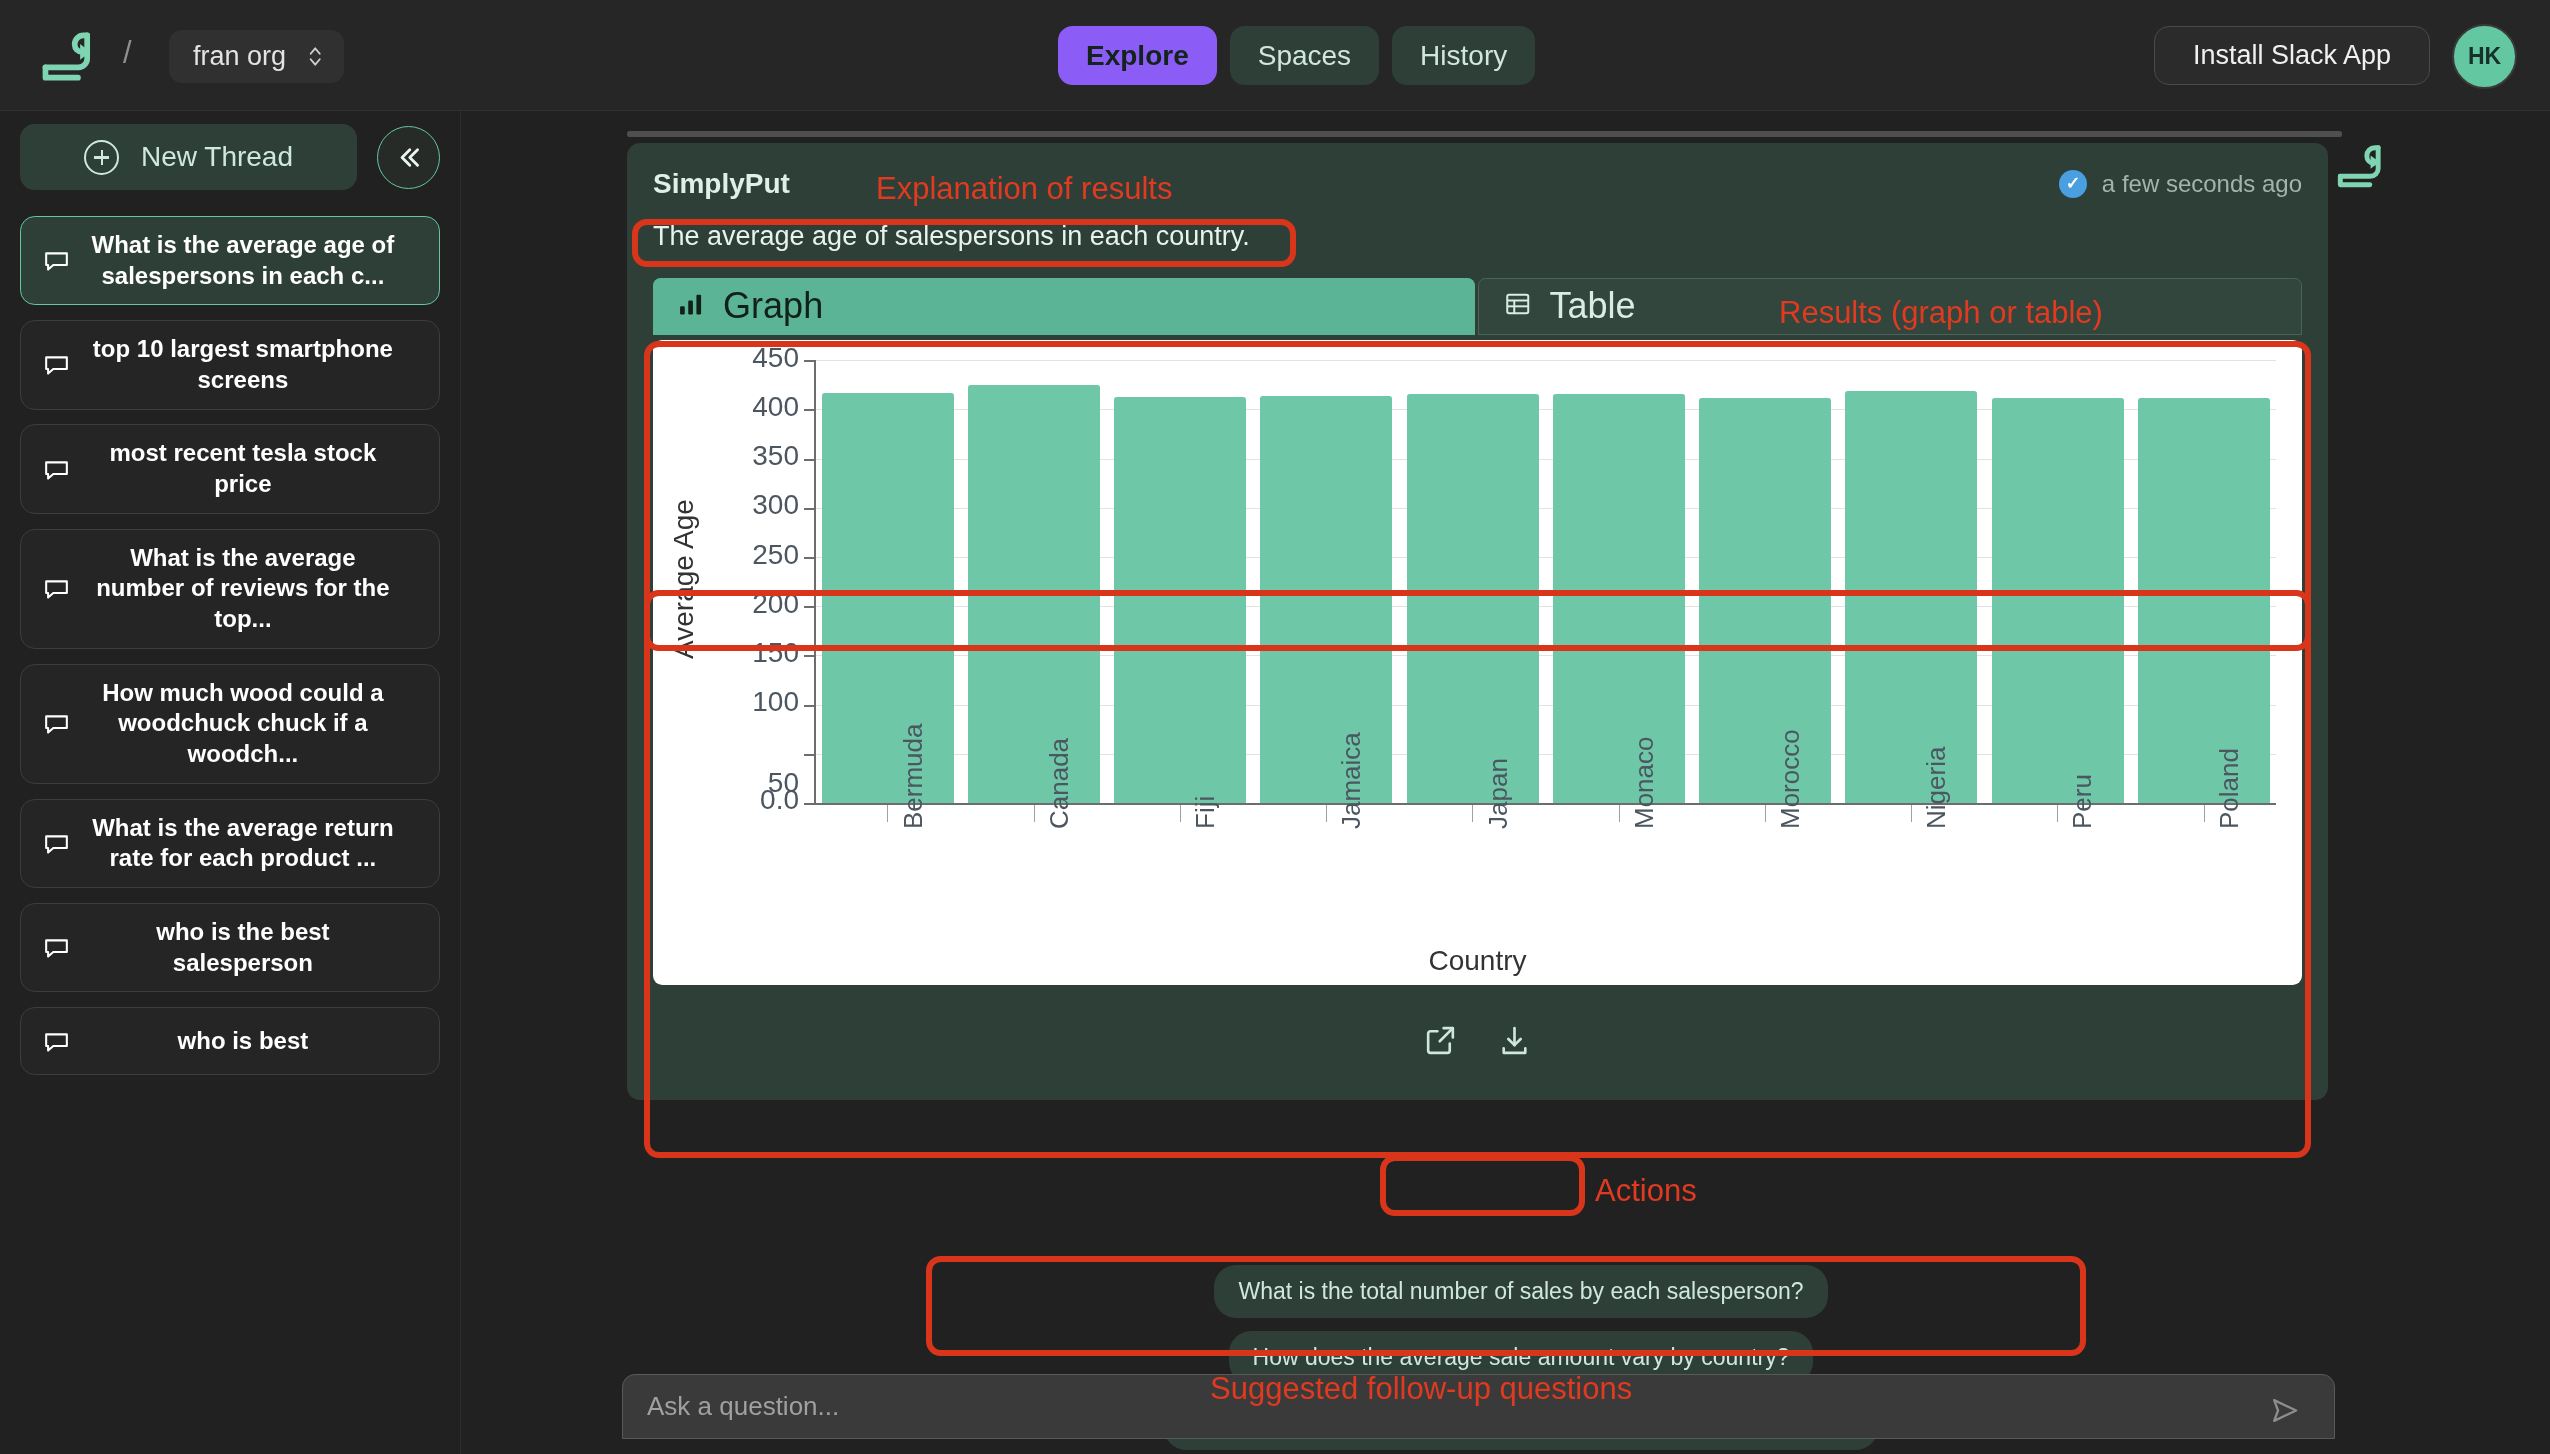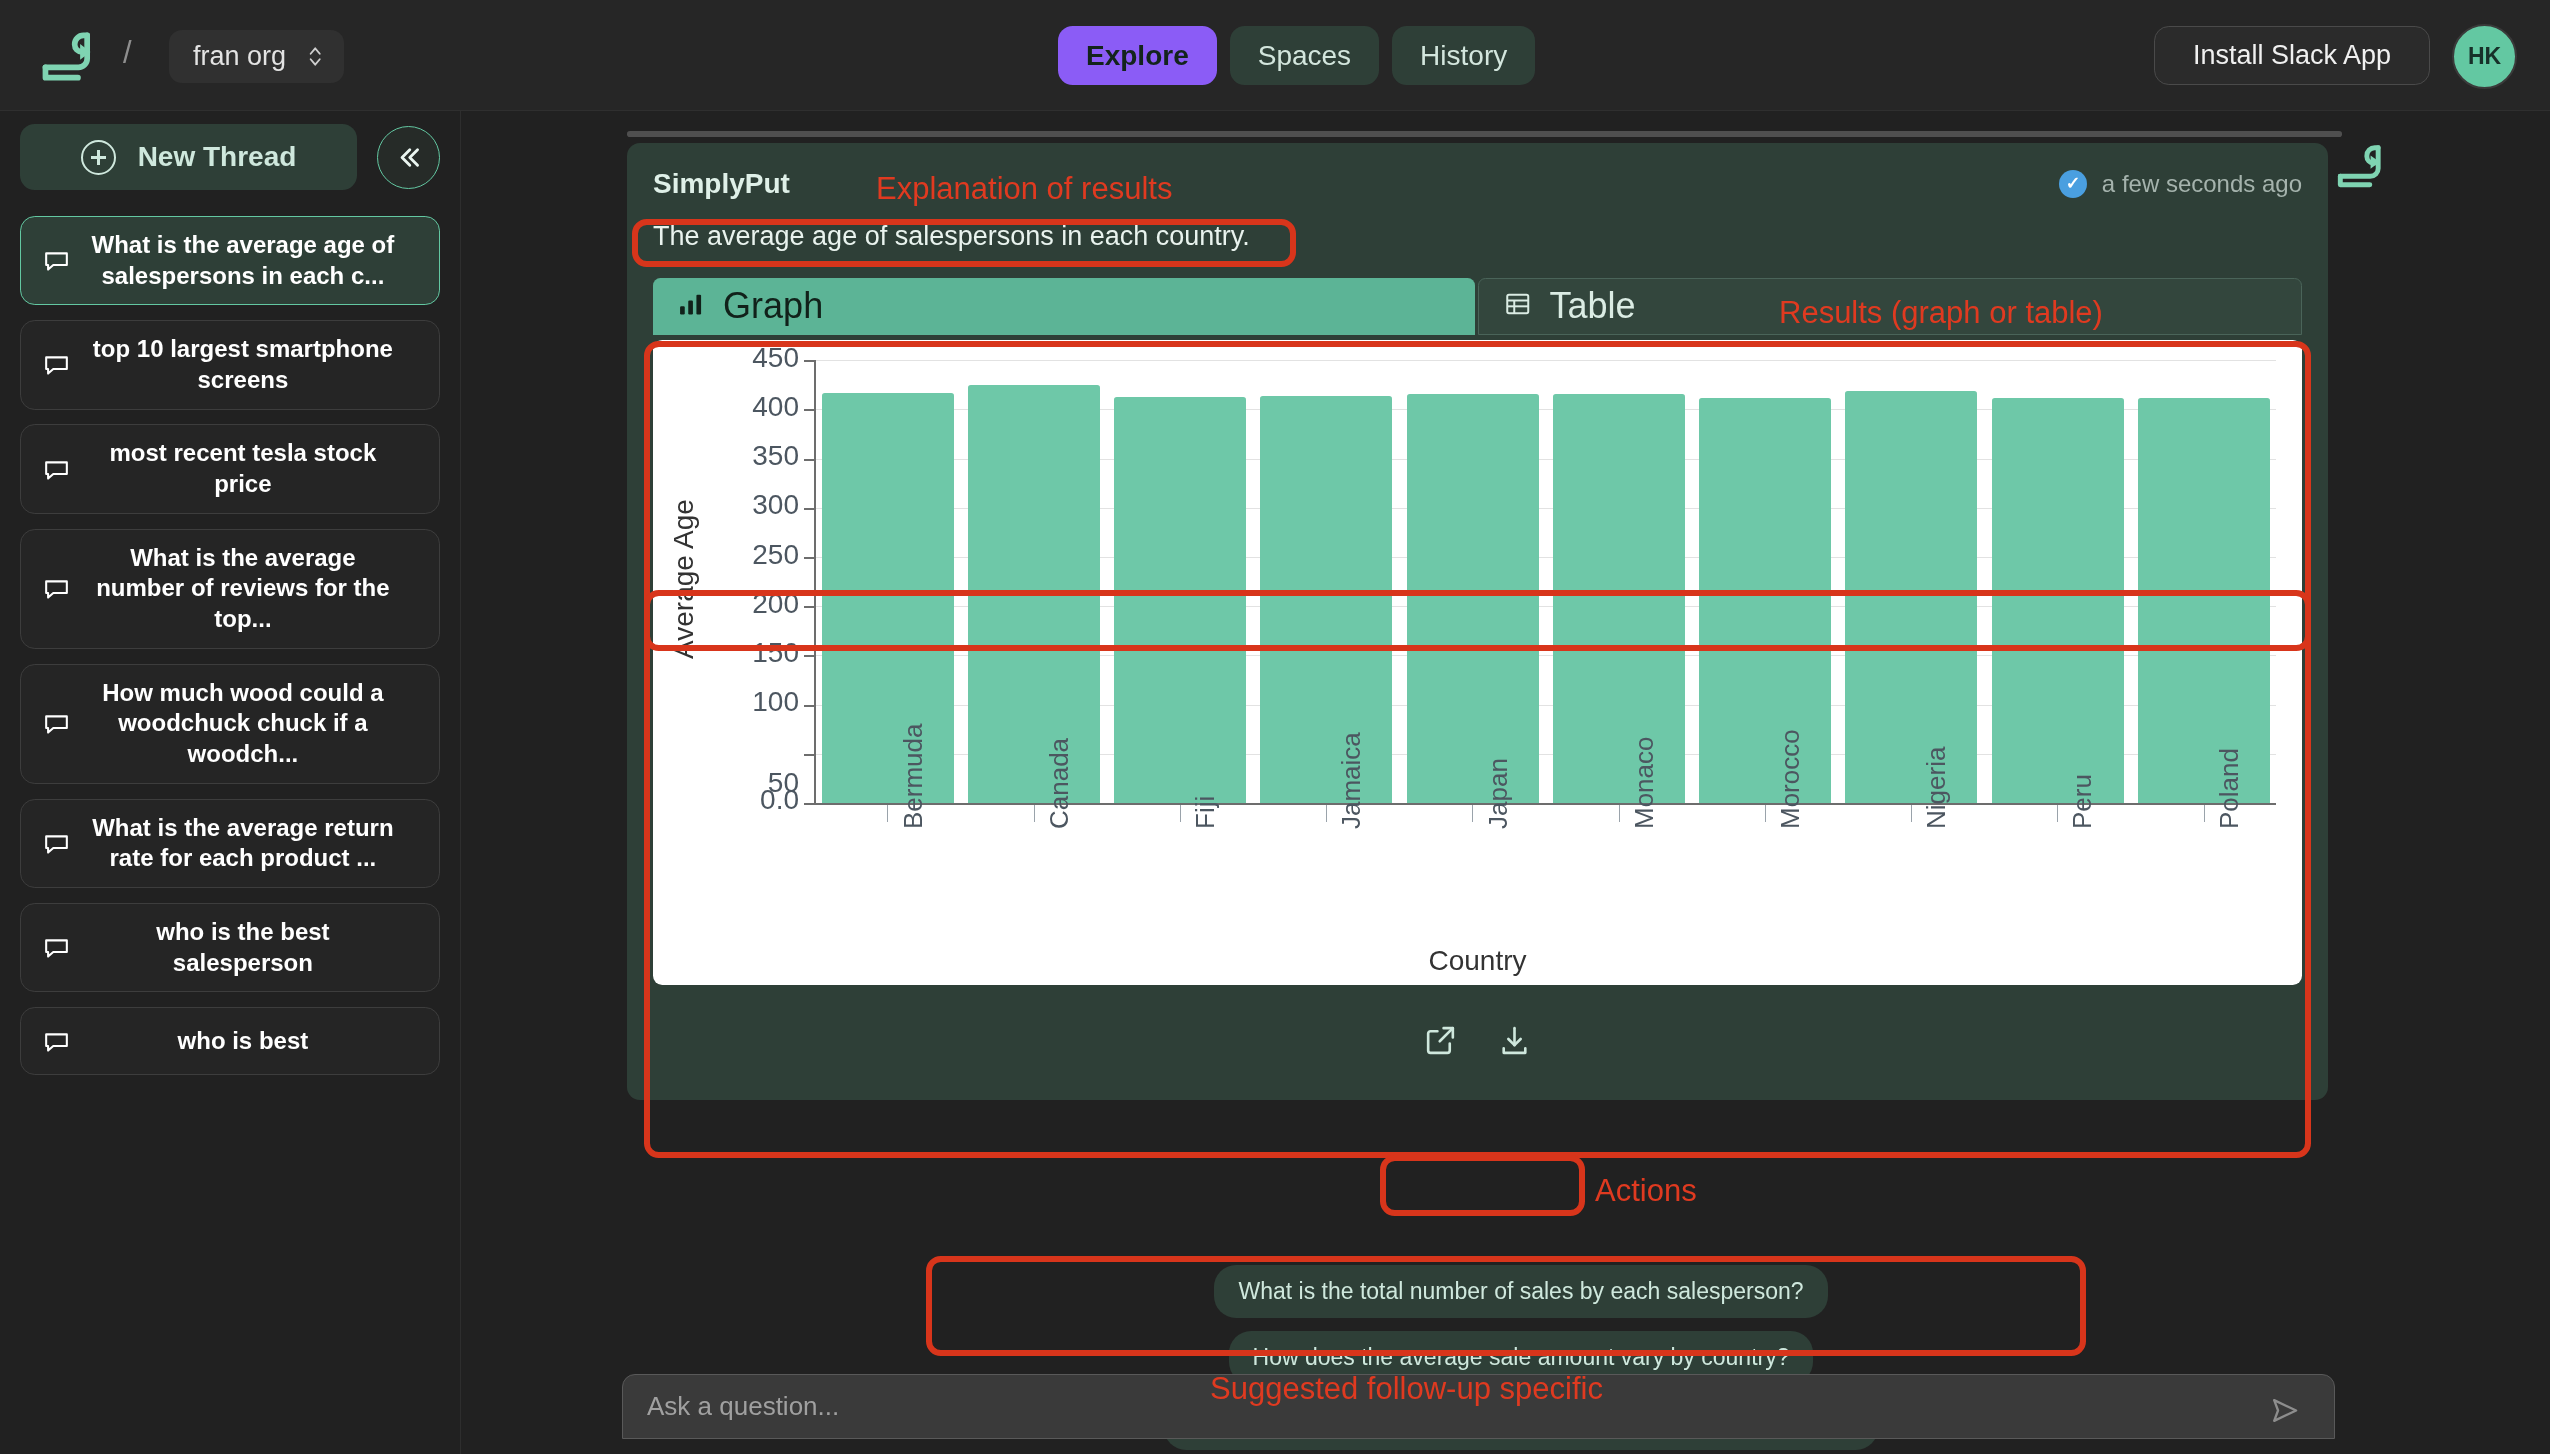--- a/index.html
+++ b/index.html
@@ -59,21 +59,21 @@
     position: absolute; left: 0; top: 111px;
     width: 461px; height: 1344px;
     background: #212121;
     border-right: 0.9px solid #2e2e2e;
     padding: 13px 20px 0 20px;
   }
   .side-top { display: flex; align-items: center; gap: 20px; margin-bottom: 26px; }
   .new-thread {
     flex: 1; height: 66px; background: #2e3f37; border-radius: 14.8px;
     display: flex; align-items: center; justify-content: center; gap: 22px;
-    color: #cfe8dd; font-size: 28px; font-weight: 700;
+    color: #cfe8dd; font-size: 28px; font-weight: 400;
   }
   .plus-ic {
     width: 35px; height: 35px; border-radius: 50%;
     border: 2.3px solid #cfe8dd; position: relative; flex: none;
   }
   .plus-ic::before, .plus-ic::after {
     content: ""; position: absolute; background: #cfe8dd;
   }
   .plus-ic::before { left: 8.3px; top: 14.8px; width: 14.8px; height: 2.3px; }
   .plus-ic::after { left: 14.8px; top: 8.3px; width: 2.3px; height: 14.8px; }
@@ -446,16 +446,16 @@
   <div class="anno-text" style="left:876px; top:171px;">Explanation of results</div>
 
   <div class="anno-box" style="left:644px; top:341px; width:1667px; height:310px;"></div>
   <div class="anno-box" style="left:644px; top:590px; width:1667px; height:568px;"></div>
   <div class="anno-text" style="left:1779px; top:295px;">Results (graph or table)</div>
 
   <div class="anno-box" style="left:1380px; top:1155px; width:205px; height:61px;"></div>
   <div class="anno-text" style="left:1595px; top:1173px;">Actions</div>
 
   <div class="anno-box" style="left:926px; top:1256px; width:1160px; height:100px;"></div>
-  <div class="anno-text" style="left:1210px; top:1371px;">Suggested follow-up specific</div>
+  <div class="anno-text" style="left:1210px; top:1371px;">Suggested follow-up questions</div>
 
 </div>
 
 
 </body></html>

